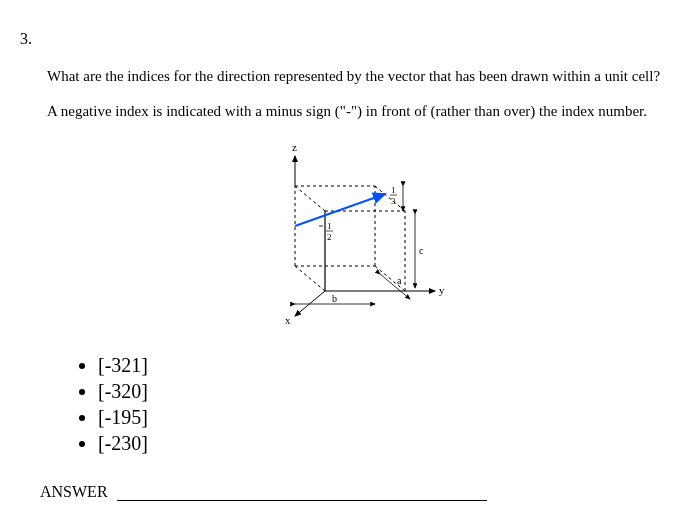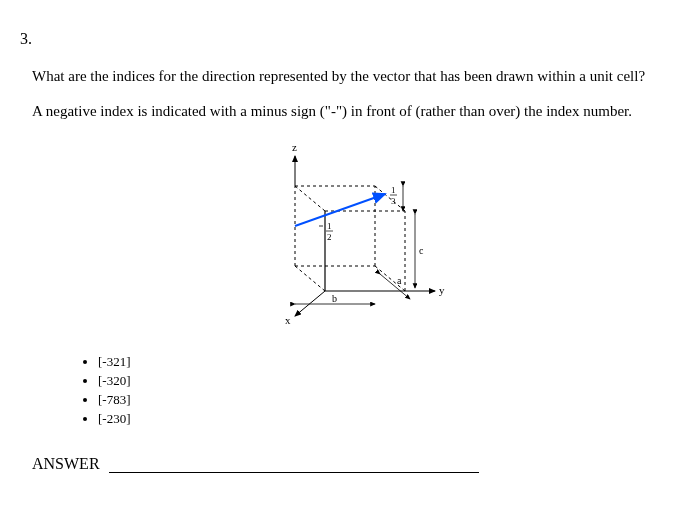--- a/index.html
+++ b/index.html
@@ -10,43 +10,43 @@
     padding: 30px 20px;
     font-size: 15px;
     width: 690px;
     box-sizing: border-box;
   }
   .qnum {
     font-size: 16px;
     margin-bottom: 18px;
   }
   .qtext {
-    margin-left: 12px;
+    margin-left: 27px;
     margin-bottom: 14px;
     line-height: 1.4;
   }
   .figure-block {
     text-align: center;
     margin: 12px 0 24px 0;
   }
   .options {
     margin-left: 60px;
     margin-top: 10px;
   }
   .options ul {
     list-style-type: disc;
     padding-left: 18px;
     margin: 0;
   }
   .options li {
     margin: 3px 0;
-    font-size: 13px;
+    font-size: 20px;
   }
   .answer-block {
-    margin-left: 12px;
+    margin-left: 20px;
     margin-top: 28px;
   }
   .answer-label {
     font-size: 16px;
     display: inline-block;
     vertical-align: bottom;
   }
   .answer-line {
     display: inline-block;
     border-bottom: 1px solid #000;
@@ -133,21 +133,21 @@
     <line x1="180" y1="78" x2="180" y2="152" marker-start="url(#arrK)" marker-end="url(#arrK)"></line>
   </g>
   <text x="184" y="118" font-size="10">c</text>
 </svg>
 </div>
 
 <div class="options">
   <ul>
     <li>[-321]</li>
     <li>[-320]</li>
-    <li>[-783]</li>
+    <li>[-195]</li>
     <li>[-230]</li>
   </ul>
 </div>
 
 <div class="answer-block">
   <span class="answer-label">ANSWER</span>
   <span class="answer-line"></span>
 </div>
 
 </body></html>

